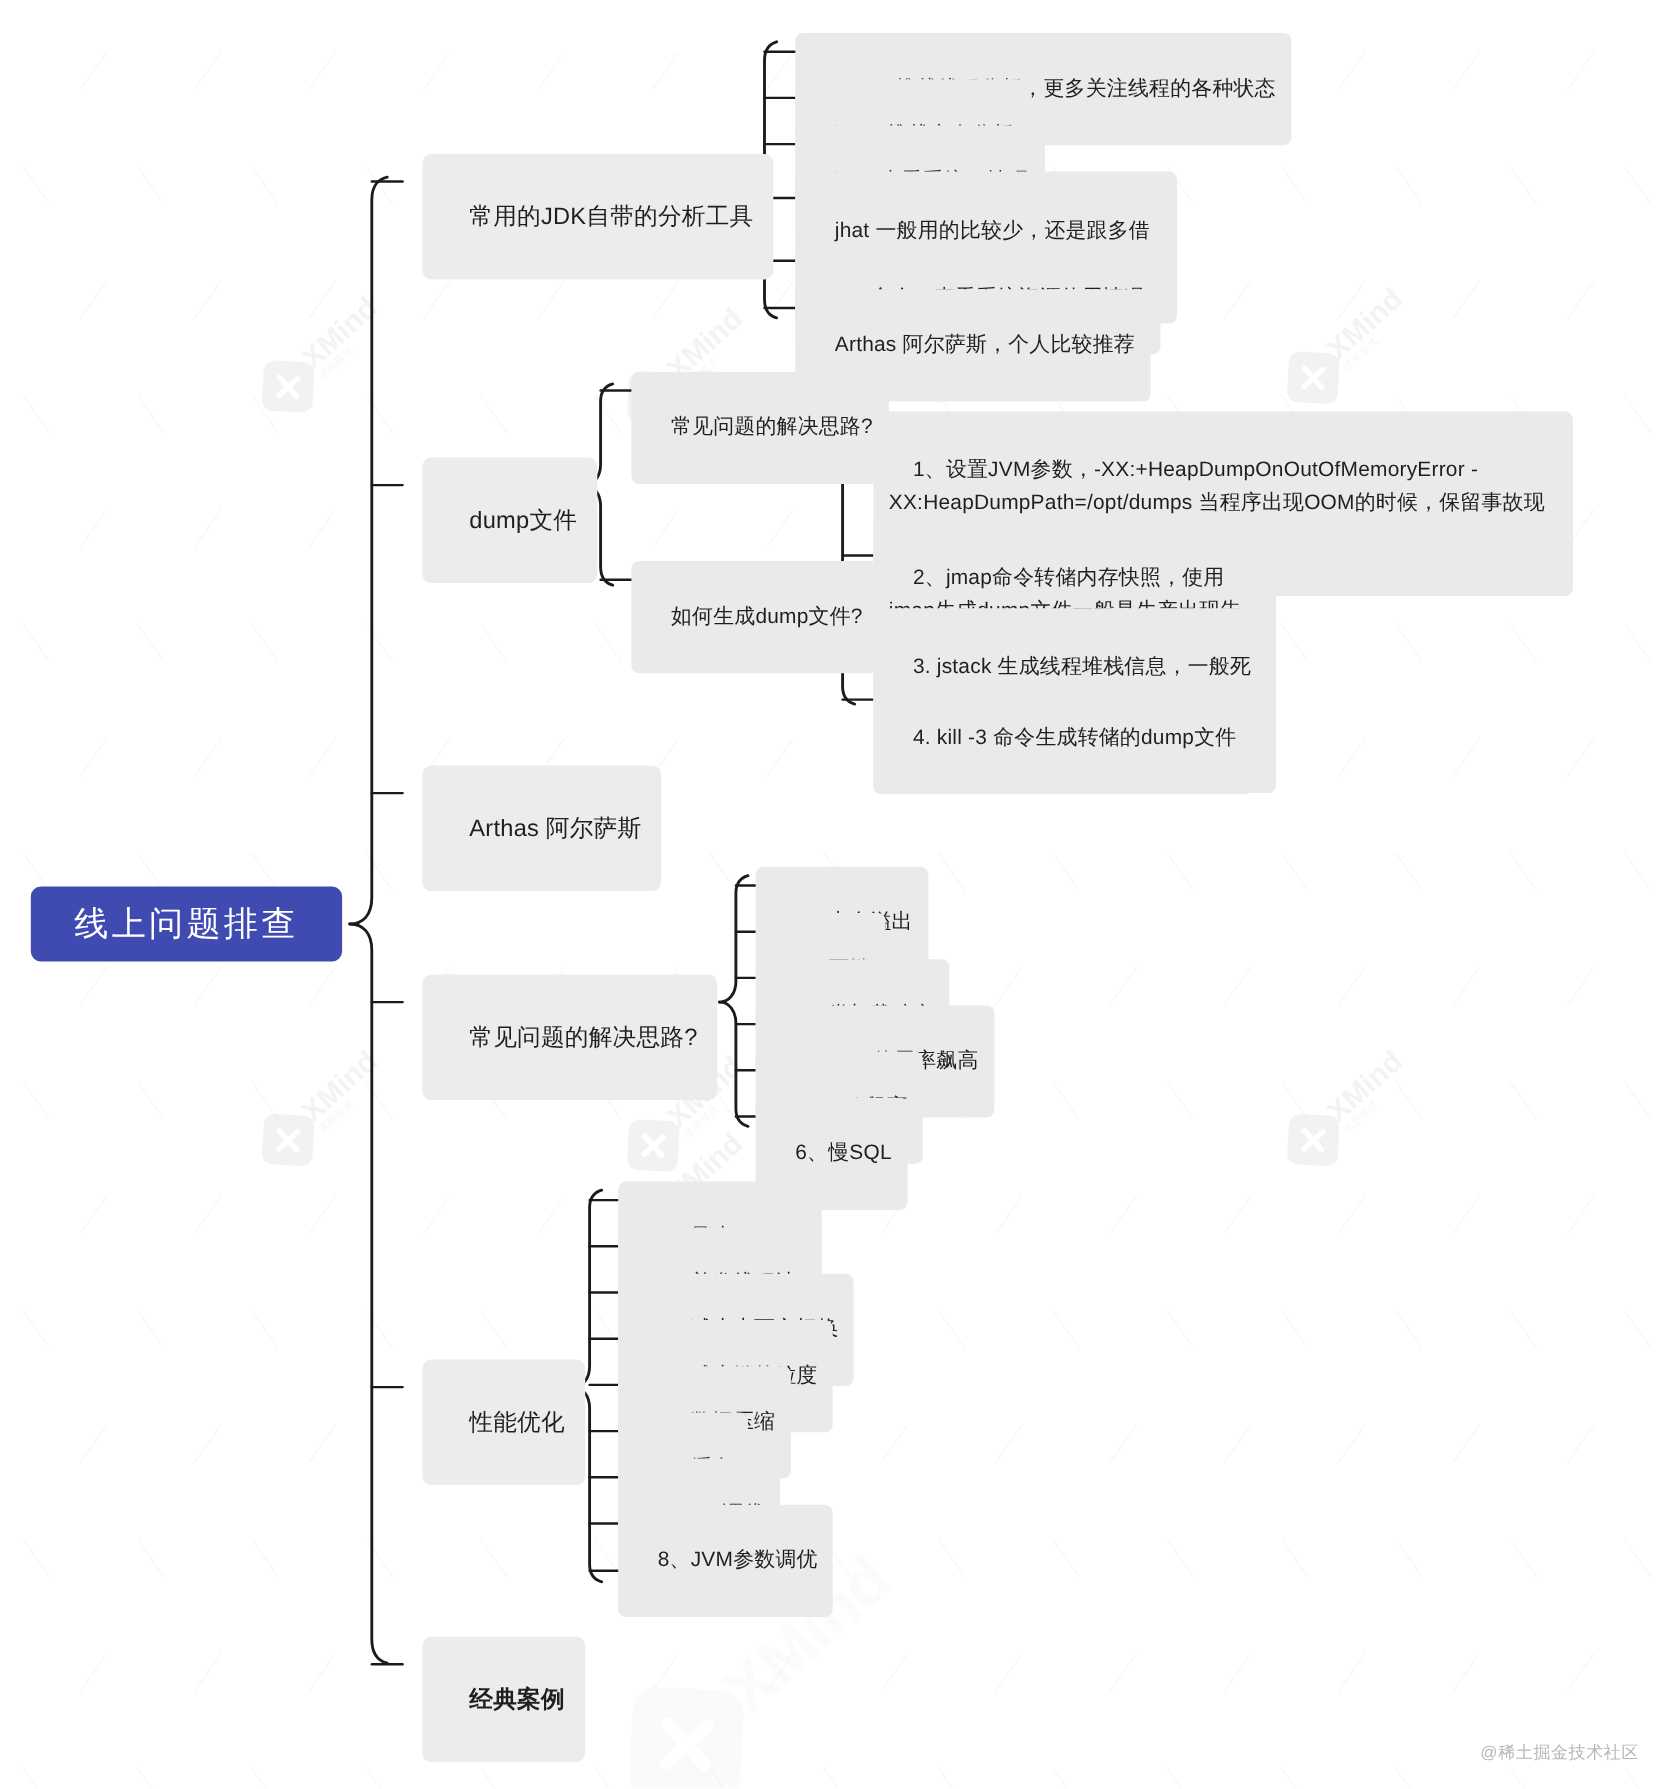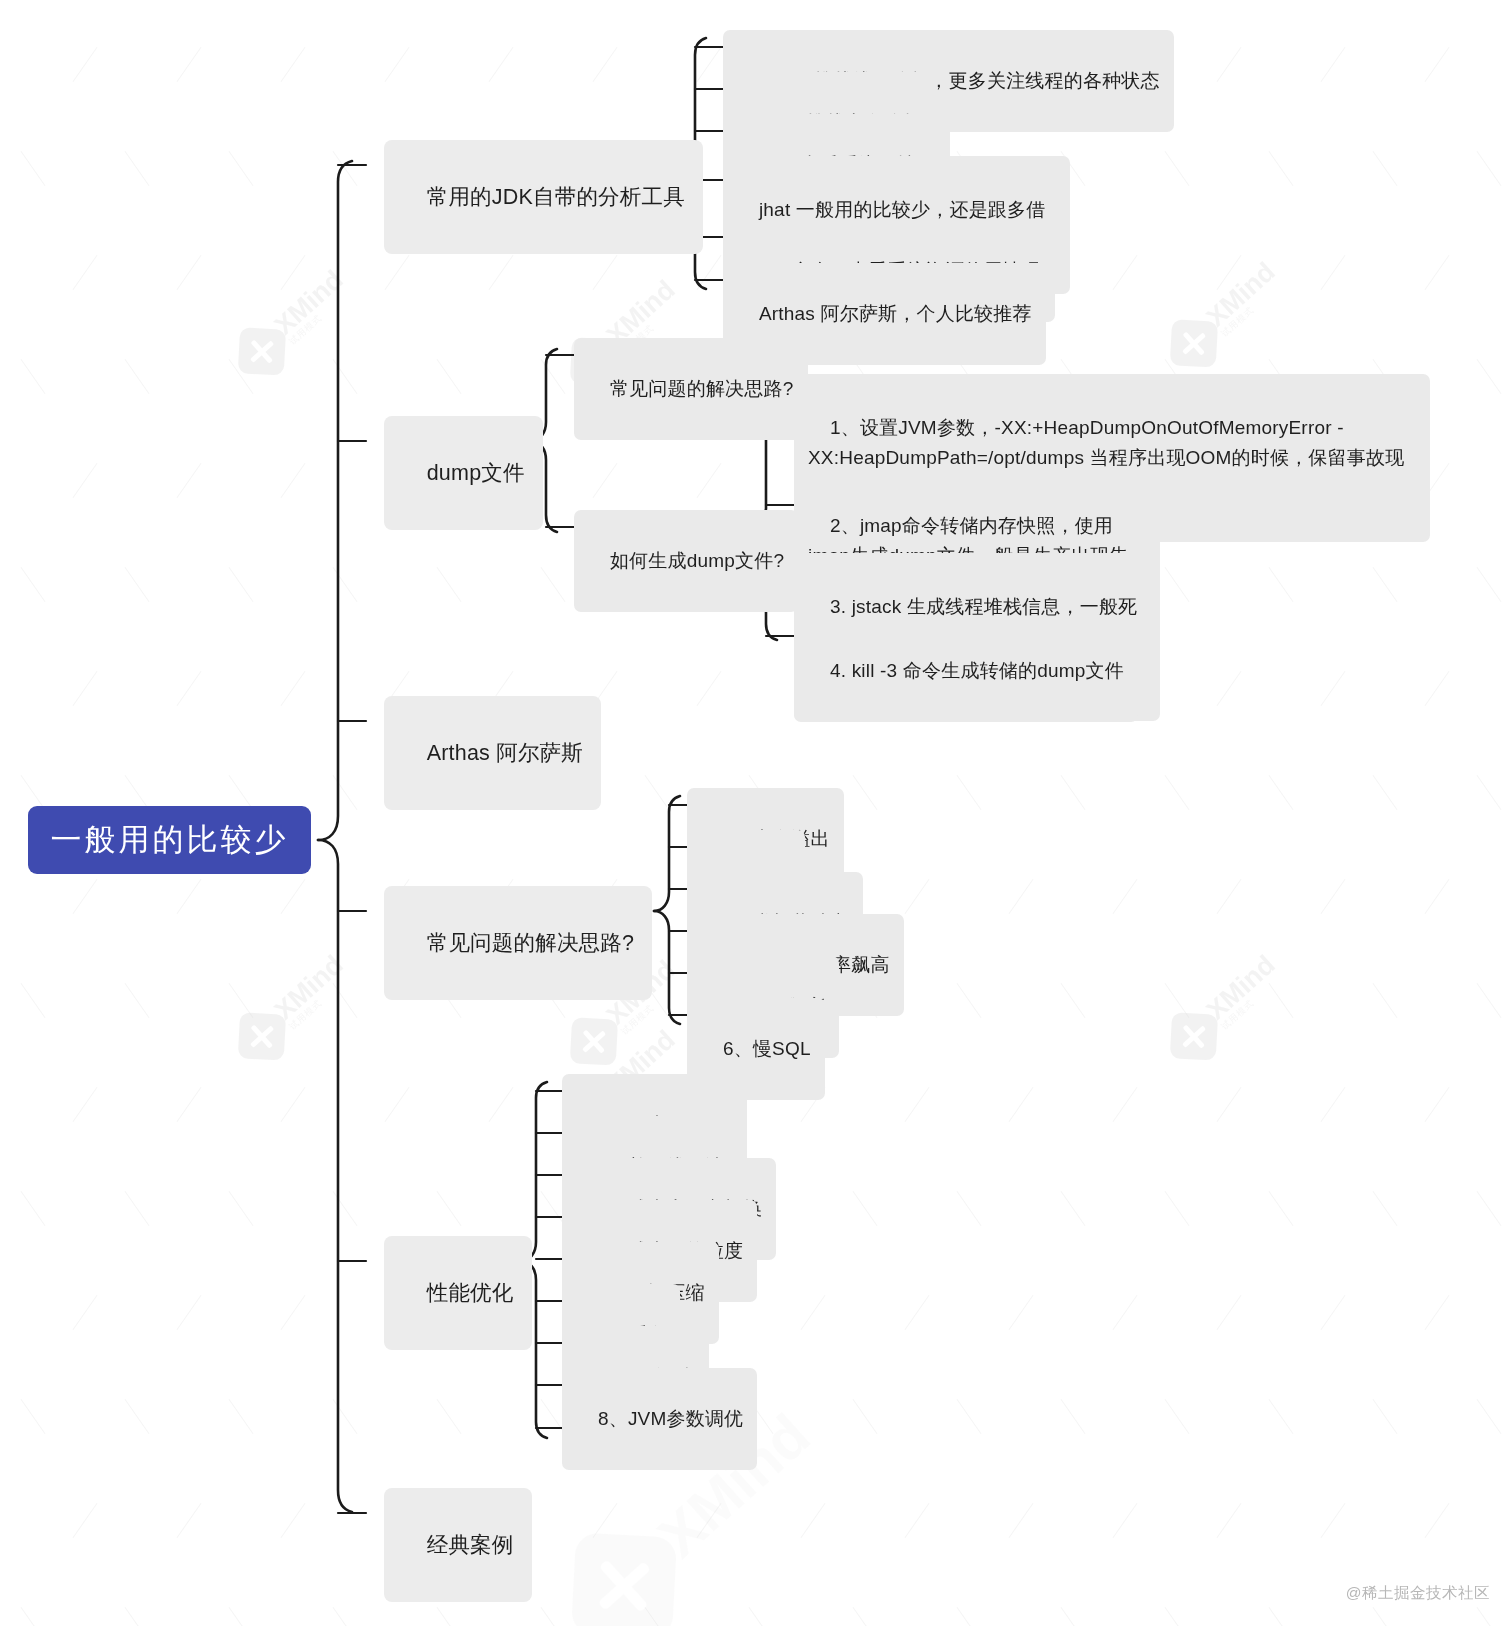--- a/index.html
+++ b/index.html
@@ -476,21 +476,21 @@
     <path class="thin" d="M536,1175 L564,1175"></path>
     <path class="thin" d="M536,1217 L564,1217"></path>
     <path class="thin" d="M536,1259 L564,1259"></path>
     <path class="thin" d="M536,1301 L564,1301"></path>
     <path class="thin" d="M536,1343 L564,1343"></path>
     <path class="thin" d="M536,1385 L564,1385"></path>
     <path class="thin" d="M536,1428 L564,1428"></path>
   </svg>
 
   <div id="root-node">
-    <span>一般用的比较少</span>
+    <span>线上问题排查</span>
   </div>
 
   <div class="node lvl1" style="left:384px; top:140px;">
     <span>常用的JDK自带的分析工具</span>
   </div>
 
   <div class="node lvl1" style="left:384px; top:696px;">
     <span>Arthas 阿尔萨斯</span>
   </div>
 
@@ -499,21 +499,21 @@
   </div>
 
   <div class="node lvl1" style="left:384px; top:1236px;">
     <span>性能优化</span>
   </div>
 
   <div class="node lvl1" style="left:384px; top:886px;">
     <span>常见问题的解决思路?</span>
   </div>
 
-  <div class="node lvl1" style="left:384px; top:1488px;">
+  <div class="node lvl1" style="left:384px; top:1488px;font-weight:bold;">
     <span>经典案例</span>
   </div>
 
   <div class="node lvl2" style="left:723px; top:30px;">
     <span>jstack 堆栈线程分析，更多关注线程的各种状态</span>
   </div>
   <div class="node lvl2" style="left:723px; top:72px;">
     <span>jmap 堆栈内存分析</span>
   </div>
   <div class="node lvl2" style="left:723px; top:114px;">

